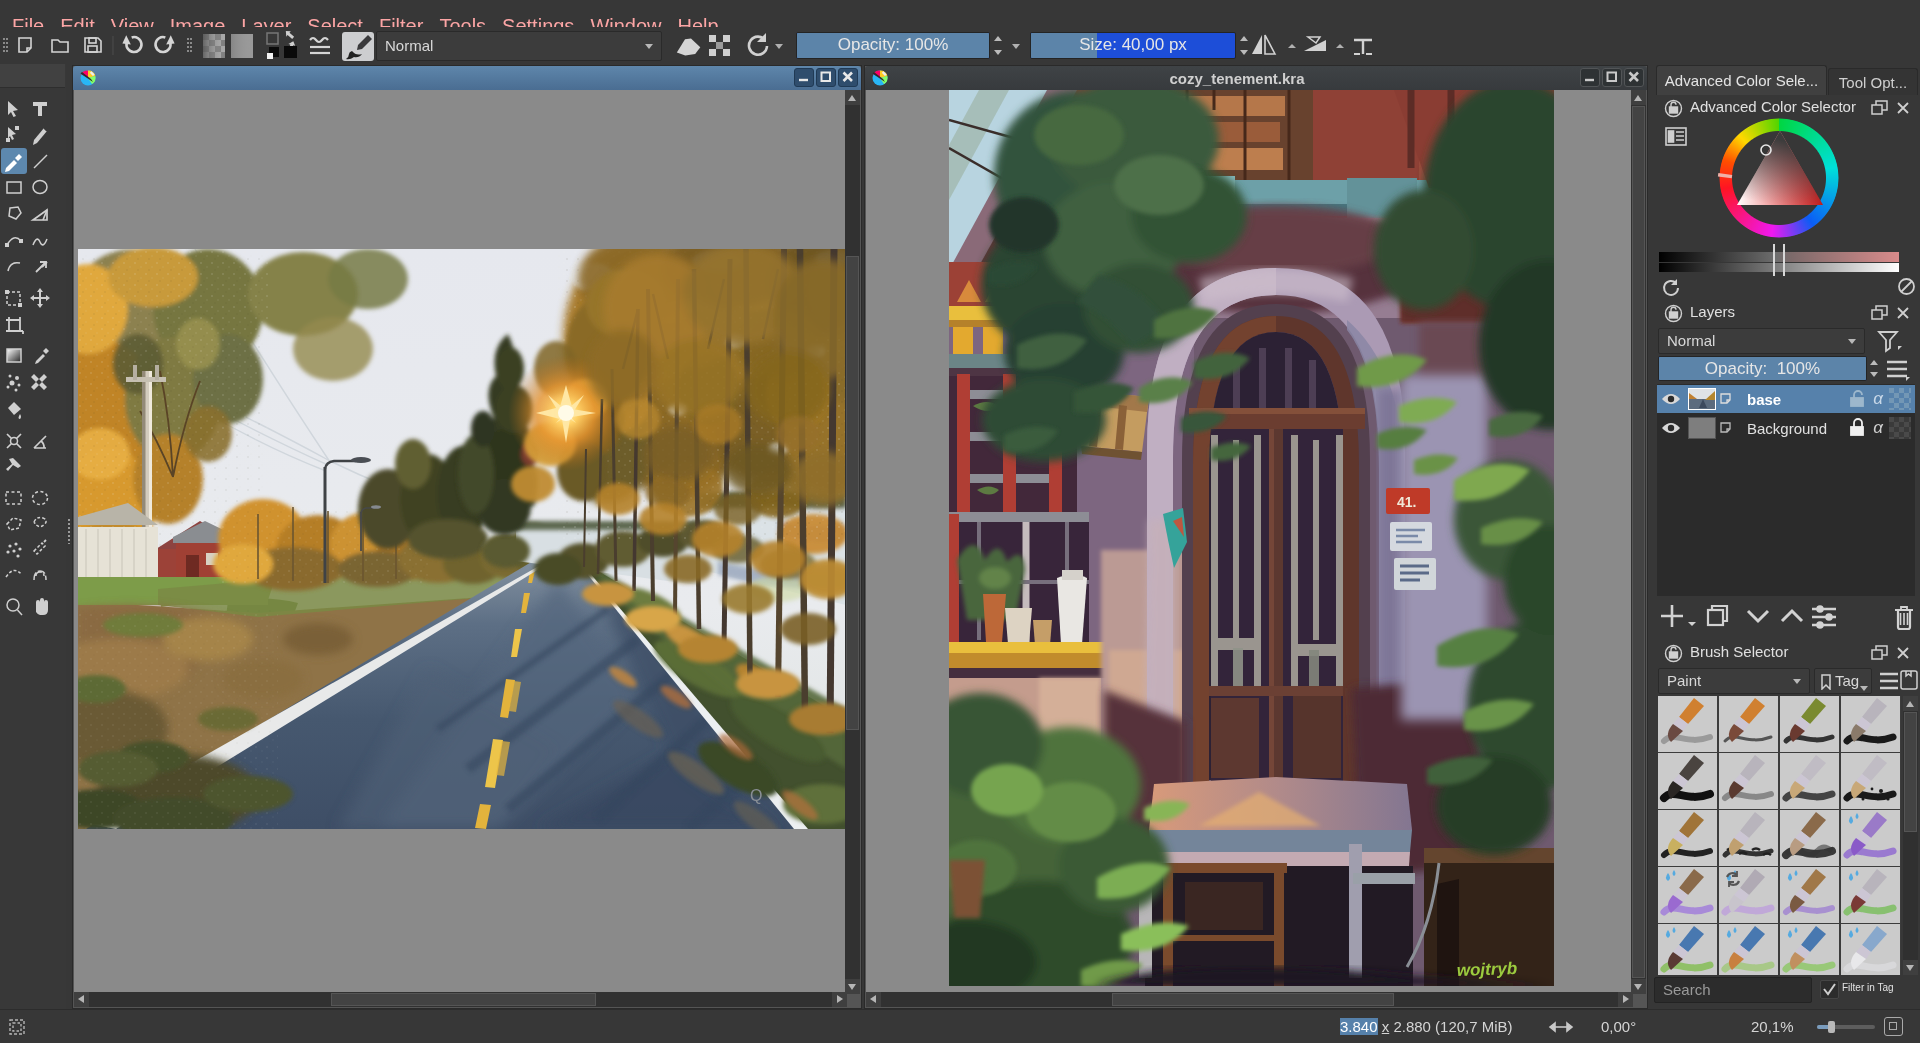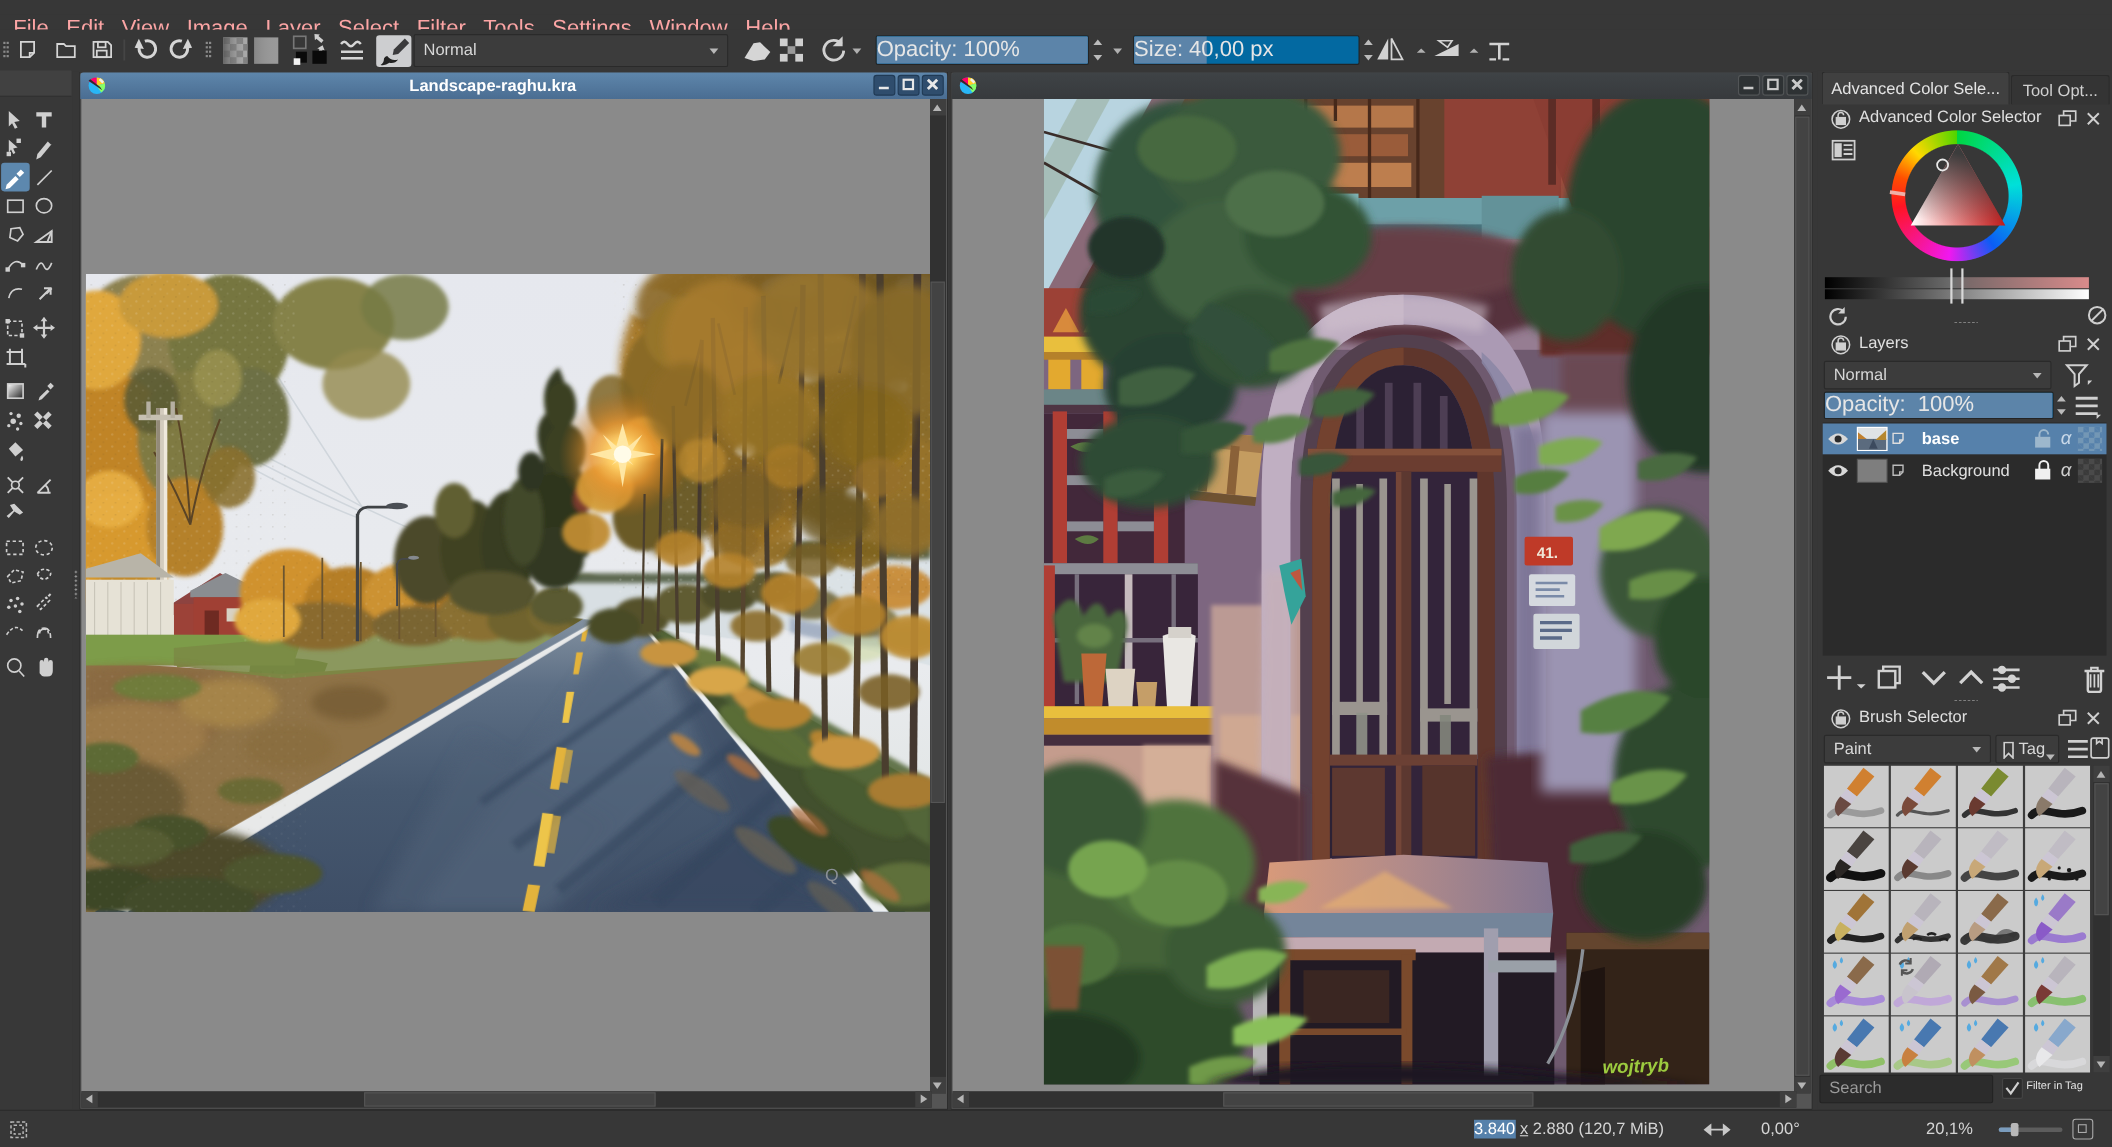--- a/index.html
+++ b/index.html
@@ -13,22 +13,22 @@
   #menubar span { padding:4px 8px; }
   #menubar u { text-decoration:underline; text-underline-offset:2px; }
 
   
   #toolbar { position:absolute; left:0; top:27px; width:1920px; height:38px; background:#373737; }
   #toolbar svg { position:absolute; }
   .combo { position:absolute; background:#3c3c3c; border:1px solid #2a2a2a;
     border-radius:2px; color:#d8d8d8; font-size:15px; }
   .combo .ar { position:absolute; right:8px; top:50%; margin-top:-2px; width:0; height:0;
     border-left:4px solid transparent; border-right:4px solid transparent; border-top:5px solid #b8b8b8; }
-  .slider { position:absolute; background:#0369a1; border:1px solid #242424; border-radius:2px;
-    overflow:hidden; color:#e6e6e6; font-size:20px; text-align:left; }
+  .slider { position:absolute; background:#1d4ed8; border:1px solid #242424; border-radius:2px;
+    overflow:hidden; color:#e6e6e6; font-size:17px; text-align:center; }
   .slider .fill { position:absolute; left:0; top:0; bottom:0; background:#5c84a9; }
   .slider .txt { position:relative; line-height:24px; }
   .spin { position:absolute; width:14px; }
   .spin i { position:absolute; left:3px; width:0; height:0; border-left:4px solid transparent; border-right:4px solid transparent; }
   .spin .up { top:4px; border-bottom:5px solid #bbb; }
   .spin .dn { bottom:4px; border-top:5px solid #bbb; }
   .caret { position:absolute; width:0; height:0; border-left:4px solid transparent;
     border-right:4px solid transparent; border-top:5px solid #b0b0b0; }
 
   
@@ -348,21 +348,20 @@
   <div class="win" id="winL" style="left:72px; top:65px; width:790px; height:944px;">
     <div class="tbar active">
       <svg width="17" height="17" viewBox="0 0 17 17" style="position:absolute;left:7px;top:3px">
         <circle cx="8" cy="9" r="7.5" fill="#29b6f6"></circle>
         <path d="M8 9 L1 5 A7.5 7.5 0 0 1 8 1.5 Z" fill="#f06"></path>
         <path d="M8 9 L8 1.5 A7.5 7.5 0 0 1 15.4 7 Z" fill="#fc2"></path>
         <path d="M8 9 L15.4 7 A7.5 7.5 0 0 1 12 15 Z" fill="#8f6"></path>
         <path d="M2 3 l9 7 2 3 -3 -2 -9.5 -6.5 z" fill="#2d2d2d"></path>
         <path d="M11 2 l1.6 1.6 1.6 -1.6 -1.6 -1.6 z M12.6 3.6 l1.6 1.6 1.6 -1.6 -1.6 -1.6 z" fill="#eee" transform="translate(-1.2 1.8)"></path>
       </svg>
-      <div class="ttl">Landscape-raghu.kra</div>
       <div class="wbtns">
         <div class="wbtn"><svg width="18" height="17">
               <path d="M4 11 h9" stroke="#e8e8e8" stroke-width="2.4"></path>
             </svg></div>
         <div class="wbtn"><svg width="18" height="17">
               <rect x="4.5" y="3.5" width="8.5" height="8.5" fill="none" stroke="#e8e8e8" stroke-width="2"></rect>
             </svg></div>
         <div class="wbtn"><svg width="18" height="17">
               <path d="M4.5 3.5 L13 12 M13 3.5 L4.5 12" stroke="#e8e8e8" stroke-width="2.6"></path>
             </svg></div>
@@ -765,20 +764,21 @@
   <div class="win" id="winR" style="left:864px; top:65px; width:784px; height:944px;">
     <div class="tbar inactive">
       <svg width="17" height="17" viewBox="0 0 17 17" style="position:absolute;left:7px;top:3px">
         <circle cx="8" cy="9" r="7.5" fill="#29b6f6"></circle>
         <path d="M8 9 L1 5 A7.5 7.5 0 0 1 8 1.5 Z" fill="#f06"></path>
         <path d="M8 9 L8 1.5 A7.5 7.5 0 0 1 15.4 7 Z" fill="#fc2"></path>
         <path d="M8 9 L15.4 7 A7.5 7.5 0 0 1 12 15 Z" fill="#8f6"></path>
         <path d="M2 3 l9 7 2 3 -3 -2 -9.5 -6.5 z" fill="#2d2d2d"></path>
         <path d="M11 2 l1.6 1.6 1.6 -1.6 -1.6 -1.6 z M12.6 3.6 l1.6 1.6 1.6 -1.6 -1.6 -1.6 z" fill="#eee" transform="translate(-1.2 1.8)"></path>
       </svg>
+      <div class="ttl">cozy_tenement.kra</div>
       <div class="wbtns">
         <div class="wbtn"><svg width="18" height="17">
               <path d="M4 11 h9" stroke="#c9c9c9" stroke-width="2.4"></path>
             </svg></div>
         <div class="wbtn"><svg width="18" height="17">
               <rect x="4.5" y="3.5" width="8.5" height="8.5" fill="none" stroke="#c9c9c9" stroke-width="2"></rect>
             </svg></div>
         <div class="wbtn"><svg width="18" height="17">
               <path d="M4.5 3.5 L13 12 M13 3.5 L4.5 12" stroke="#c9c9c9" stroke-width="2.6"></path>
             </svg></div>

